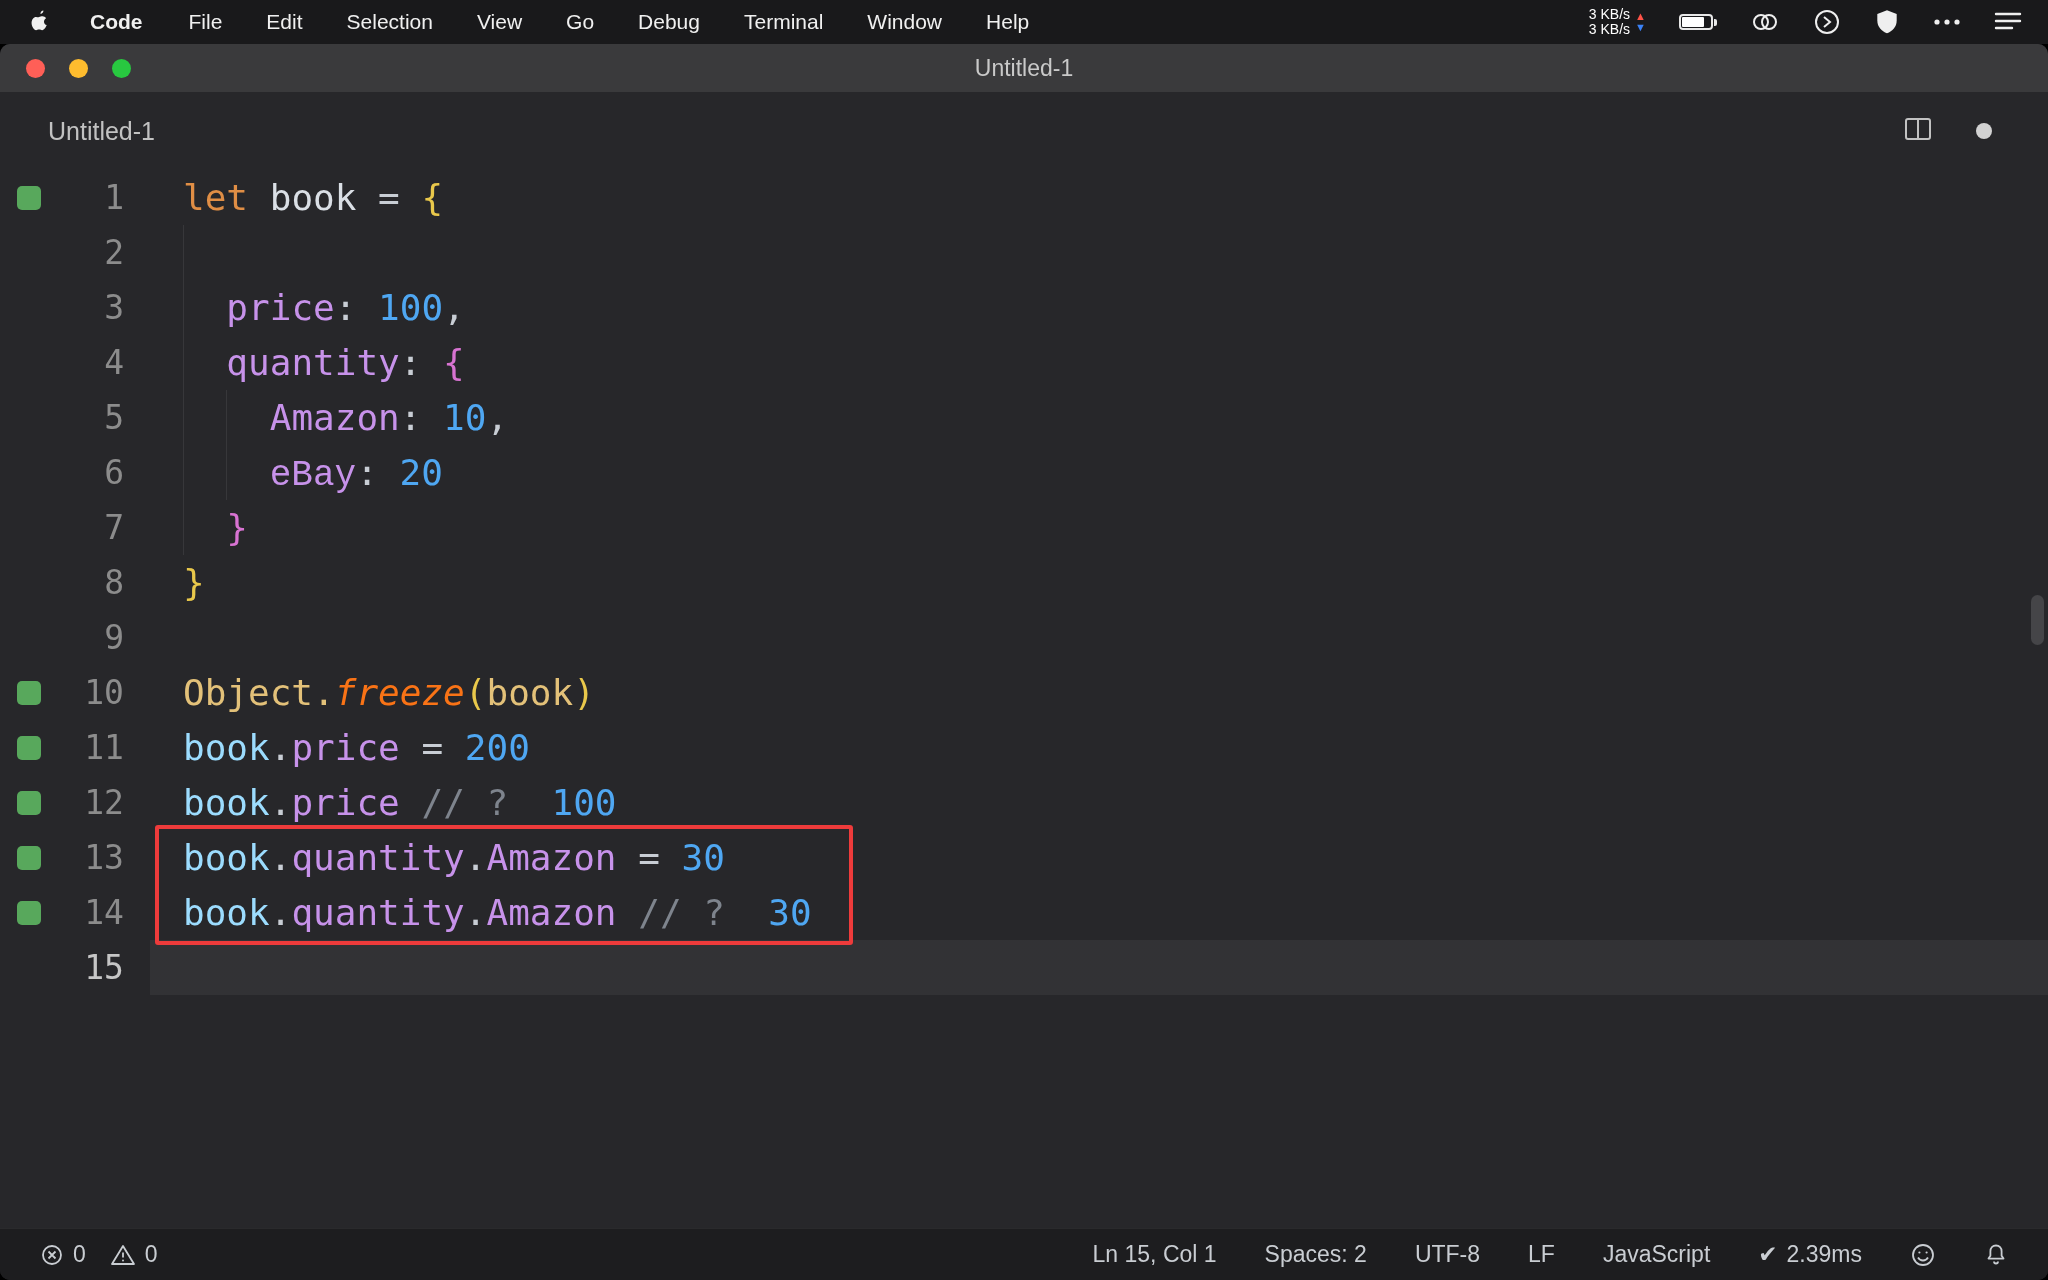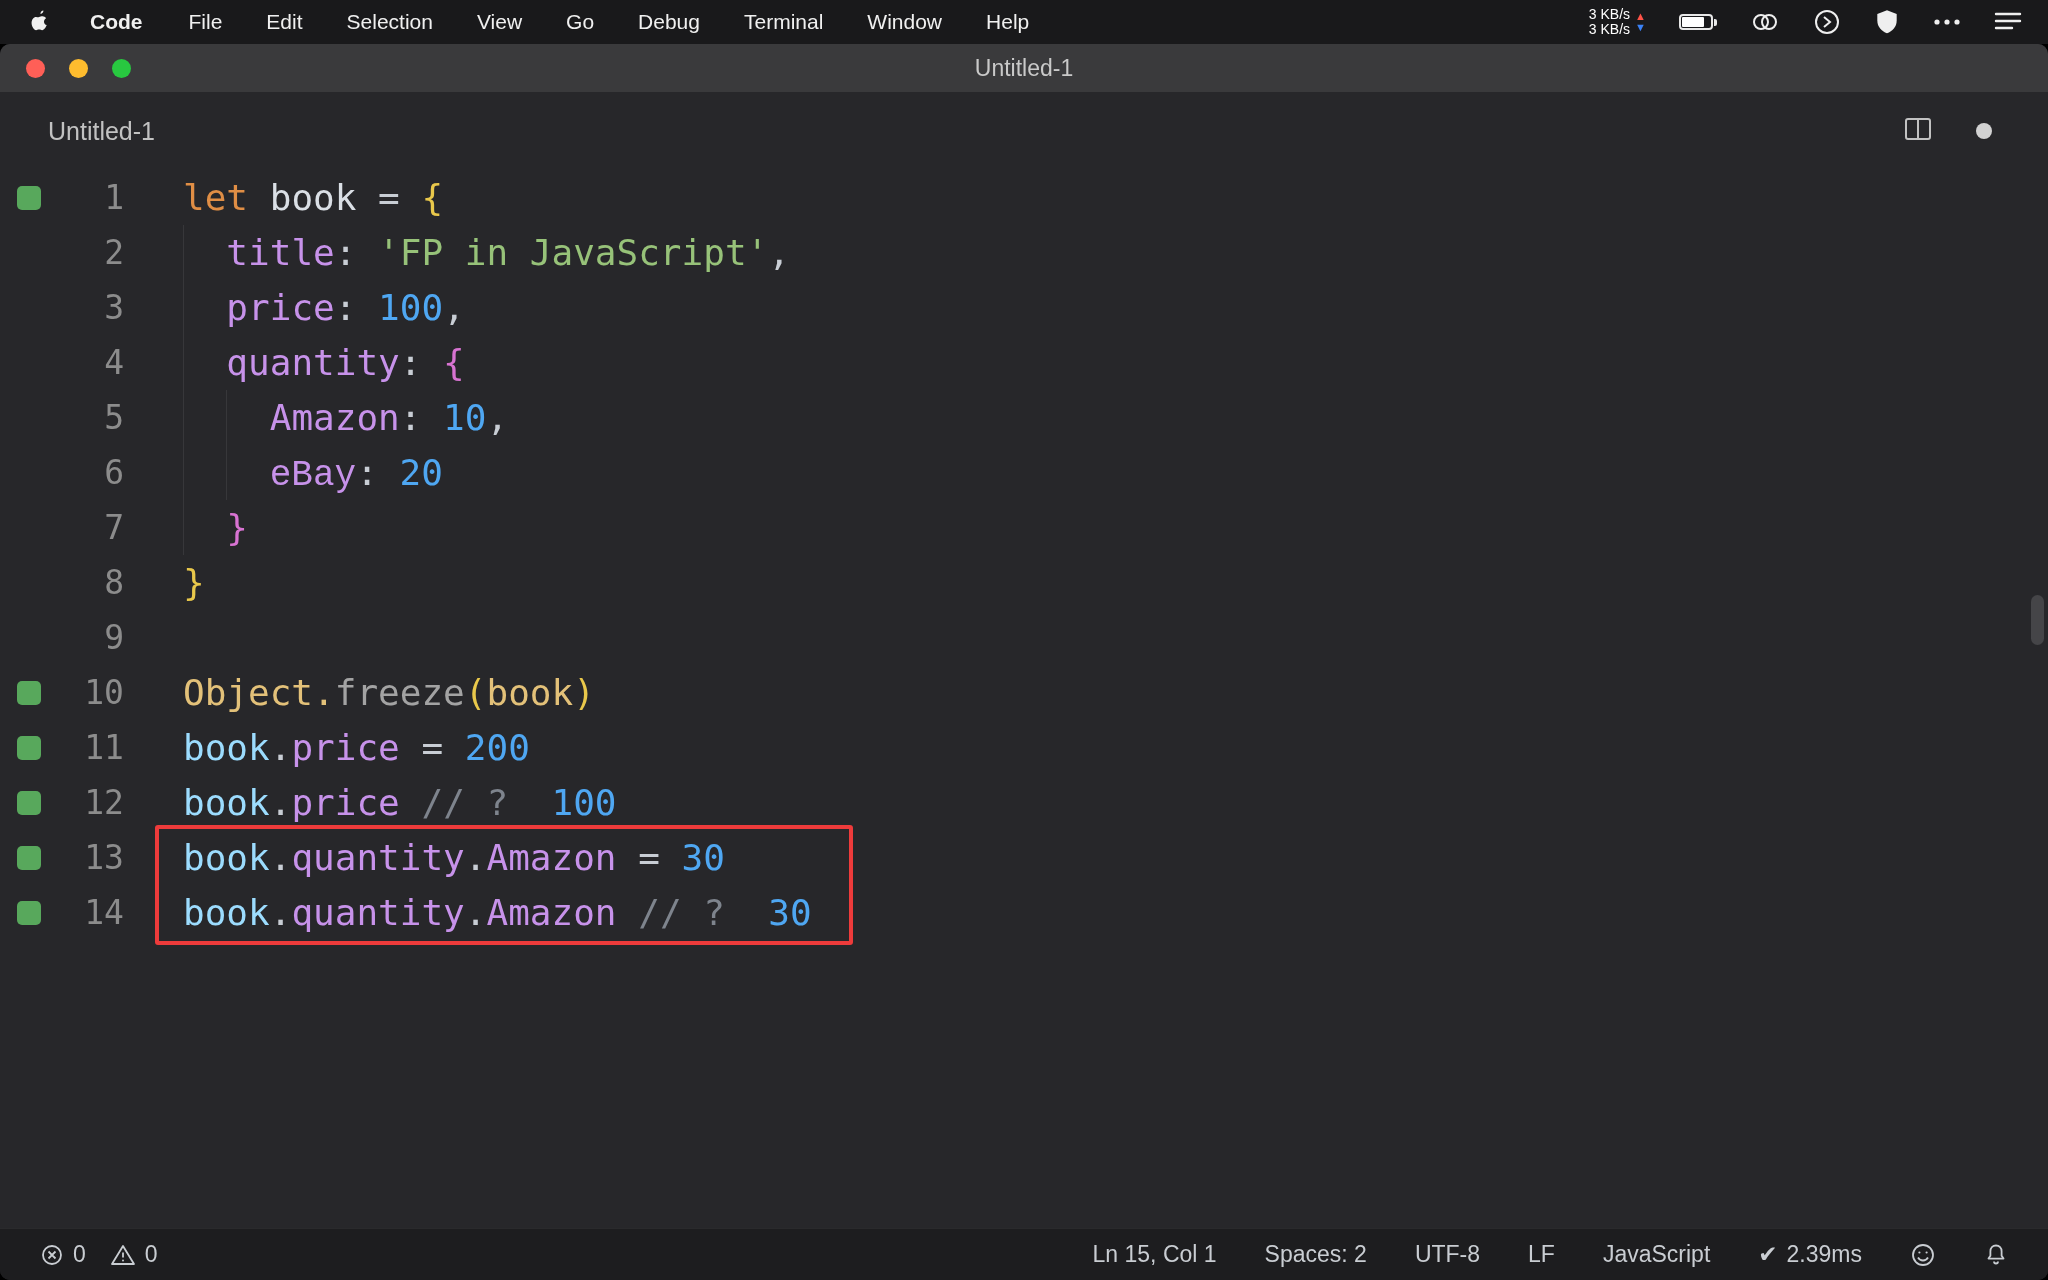--- a/index.html
+++ b/index.html
@@ -165,21 +165,20 @@
         <div class="row">
           <div class="marker-cell">
             <div class="marker" style="background: rgb(88, 168, 92);"></div>
           </div>
           <div class="lnum">1</div>
           <div class="codeline"><span style="color: rgb(224, 142, 69);">let</span><span style="color: rgb(200, 205, 212);"> </span><span style="color: rgb(218, 223, 229);">book</span><span style="color: rgb(200, 205, 212);"> = </span><span style="color: rgb(233, 200, 75);">{</span></div>
         </div>
         <div class="row">
           <div class="marker-cell"></div>
           <div class="lnum">2</div>
-          <div class="codeline"><span style="color: rgb(200, 205, 212);">  </span><span style="color: rgb(199, 146, 234);">title</span><span style="color: rgb(200, 205, 212);">: </span><span style="color: rgb(151, 194, 121);">'FP in JavaScript'</span><span style="color: rgb(200, 205, 212);">,</span></div>
         </div>
         <div class="row">
           <div class="marker-cell"></div>
           <div class="lnum">3</div>
           <div class="codeline"><span style="color: rgb(200, 205, 212);">  </span><span style="color: rgb(199, 146, 234);">price</span><span style="color: rgb(200, 205, 212);">: </span><span style="color: rgb(79, 167, 242);">100</span><span style="color: rgb(200, 205, 212);">,</span></div>
         </div>
         <div class="row">
           <div class="marker-cell"></div>
           <div class="lnum">4</div>
           <div class="codeline"><span style="color: rgb(200, 205, 212);">  </span><span style="color: rgb(199, 146, 234);">quantity</span><span style="color: rgb(200, 205, 212);">: </span><span style="color: rgb(216, 115, 210);">{</span></div>
@@ -207,21 +206,21 @@
         <div class="row">
           <div class="marker-cell"></div>
           <div class="lnum">9</div>
           <div class="codeline"></div>
         </div>
         <div class="row">
           <div class="marker-cell">
             <div class="marker" style="background: rgb(88, 168, 92);"></div>
           </div>
           <div class="lnum">10</div>
-          <div class="codeline"><span style="color: rgb(227, 193, 121); margin-top: 44px;">Object</span><span style="color: rgb(227, 193, 121);">.</span><span style="color: #a3a3a3;">freeze</span><span style="color: rgb(233, 200, 75);">(</span><span style="color: rgb(227, 193, 121);">book</span><span style="color: rgb(233, 200, 75);">)</span></div>
+          <div class="codeline"><span style="color: rgb(227, 193, 121); margin-top: 44px;">Object</span><span style="color: rgb(227, 193, 121);">.</span><span style="color: #f97316; font-style: italic;">freeze</span><span style="color: rgb(233, 200, 75);">(</span><span style="color: rgb(227, 193, 121);">book</span><span style="color: rgb(233, 200, 75);">)</span></div>
         </div>
         <div class="row">
           <div class="marker-cell">
             <div class="marker" style="background: rgb(88, 168, 92);"></div>
           </div>
           <div class="lnum">11</div>
           <div class="codeline"><span style="color: rgb(156, 220, 254);">book</span><span style="color: rgb(200, 205, 212);">.</span><span style="color: rgb(199, 146, 234);">price</span><span style="color: rgb(200, 205, 212);"> = </span><span style="color: rgb(79, 167, 242);">200</span></div>
         </div>
         <div class="row">
           <div class="marker-cell">
@@ -236,20 +235,25 @@
           </div>
           <div class="lnum">13</div>
           <div class="codeline"><span style="color: rgb(156, 220, 254);">book</span><span style="color: rgb(200, 205, 212);">.</span><span style="color: rgb(199, 146, 234);">quantity</span><span style="color: rgb(200, 205, 212);">.</span><span style="color: rgb(199, 146, 234);">Amazon</span><span style="color: rgb(200, 205, 212);"> = </span><span style="color: rgb(79, 167, 242);">30</span></div>
         </div>
         <div class="row">
           <div class="marker-cell">
             <div class="marker" style="background: rgb(88, 168, 92);"></div>
           </div>
           <div class="lnum">14</div>
           <div class="codeline"><span style="color: rgb(156, 220, 254);">book</span><span style="color: rgb(200, 205, 212);">.</span><span style="color: rgb(199, 146, 234);">quantity</span><span style="color: rgb(200, 205, 212);">.</span><span style="color: rgb(199, 146, 234);">Amazon</span><span style="color: rgb(200, 205, 212);"> </span><span style="color: rgb(126, 132, 141);">// ?</span><span style="color: rgb(200, 205, 212);">  </span><span style="color: rgb(79, 167, 242);">30</span></div>
+        </div>
+        <div class="row current">
+          <div class="marker-cell"></div>
+          <div class="lnum active">15</div>
+          <div class="codeline"></div>
         </div>
       </div>
     <div class="indent-guide" style="left:183px; top:55px; height:330px;"></div>
     <div class="indent-guide" style="left:226px; top:220px; height:110px;"></div>
     <div class="annotation-box"></div>
     <div class="scroll-thumb"></div>
   </div>
 
   <div class="statusbar">
     <div class="sb-left">

